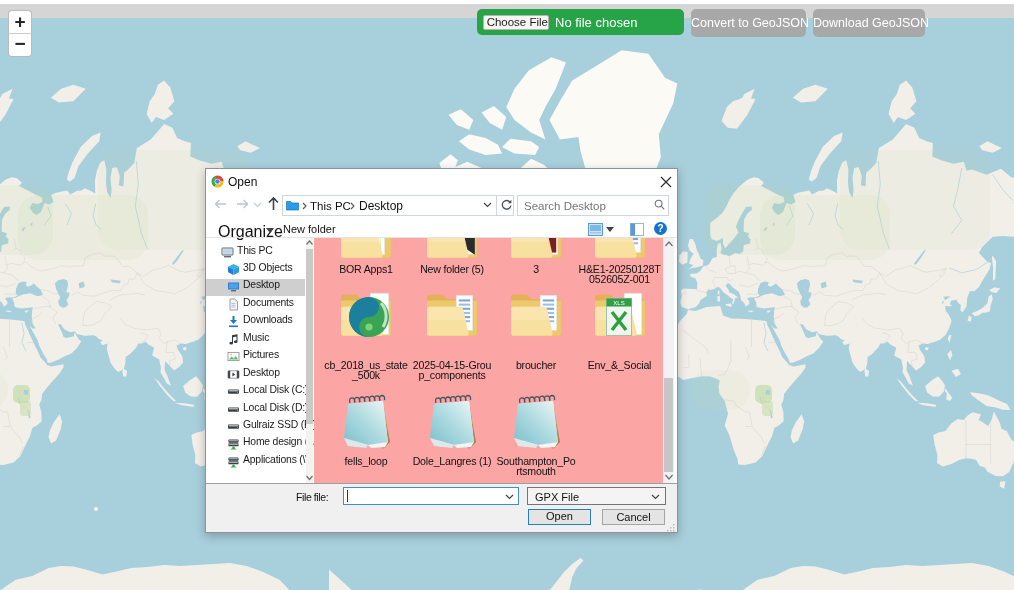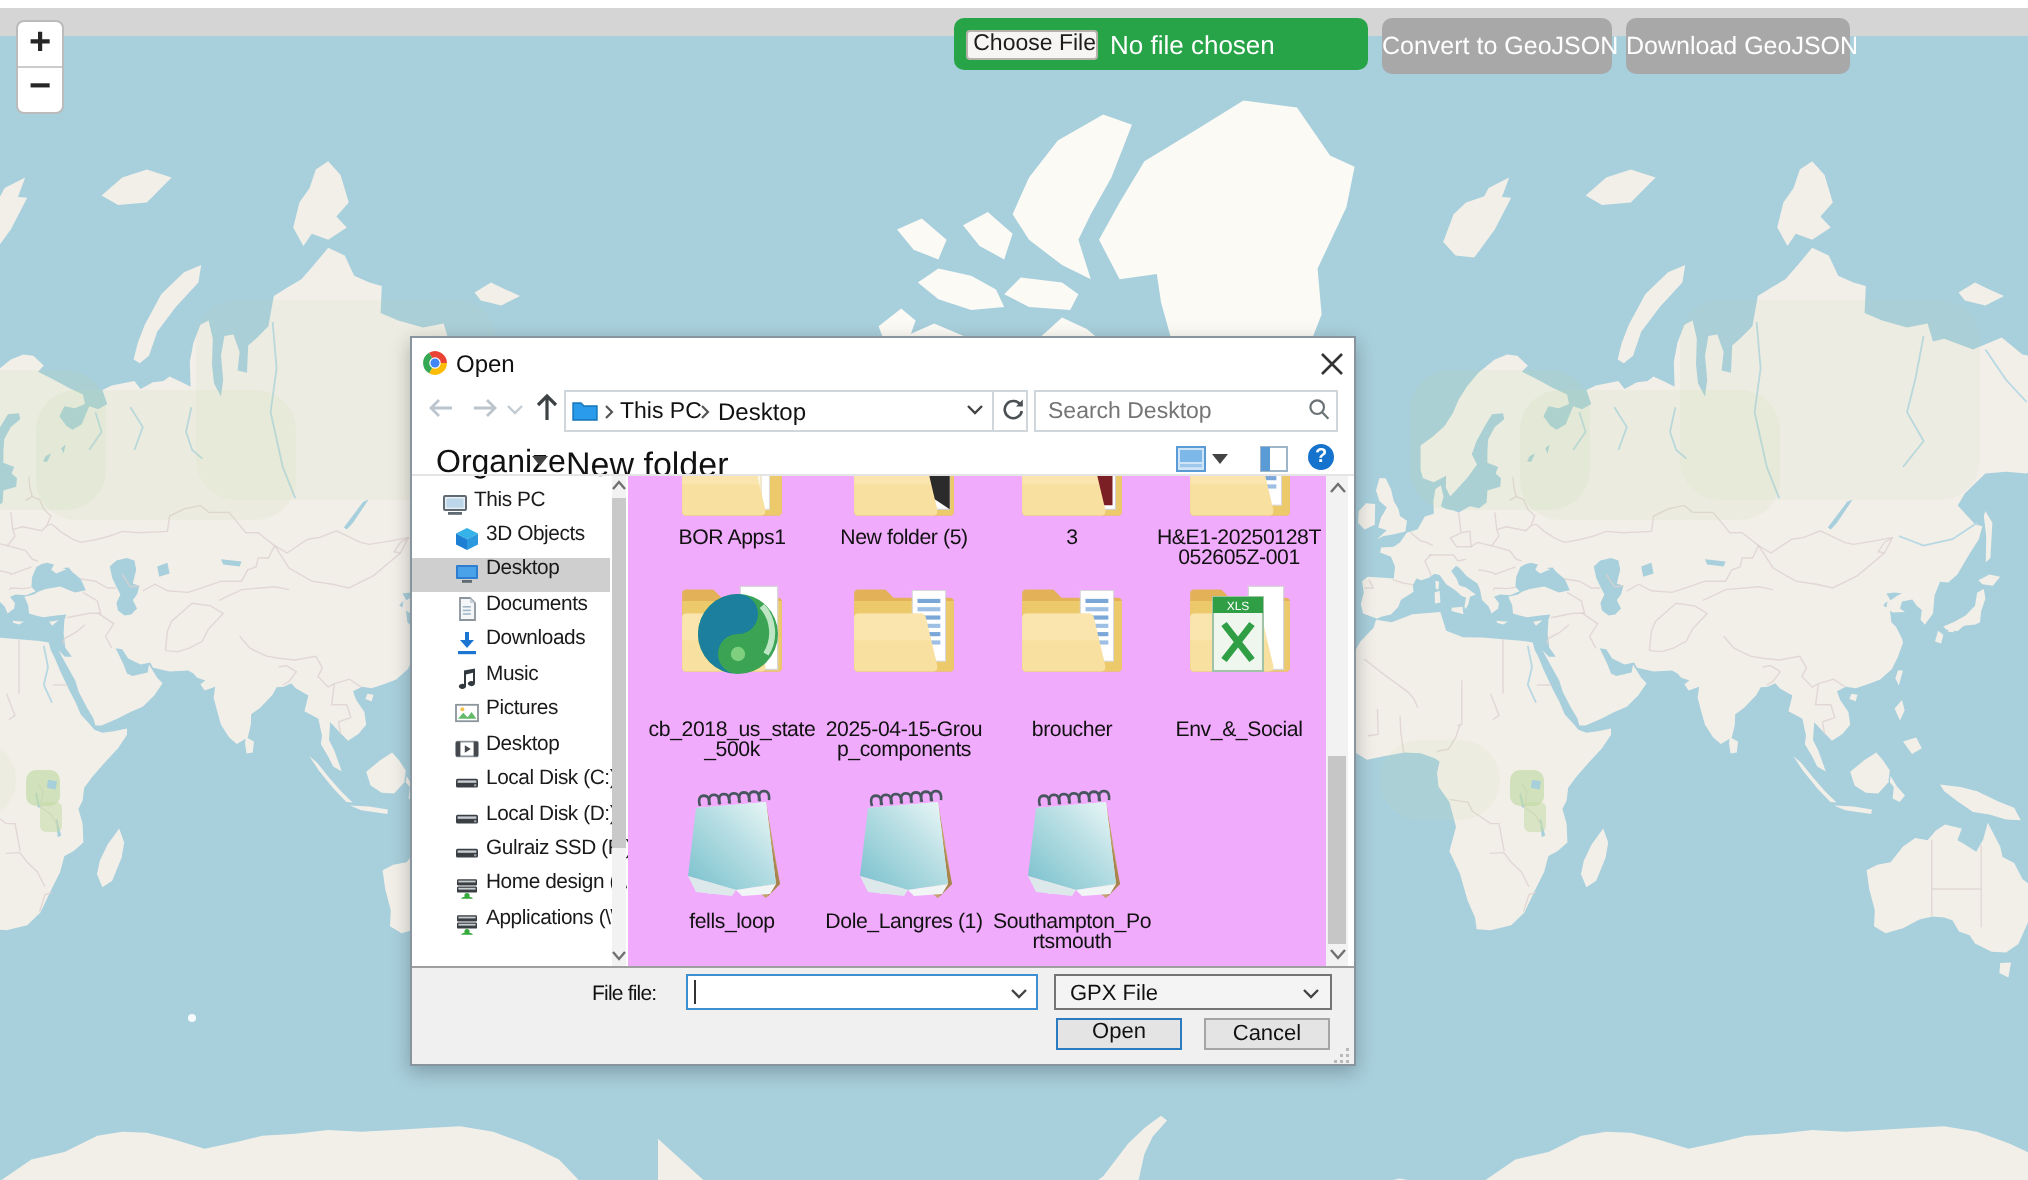--- a/index.html
+++ b/index.html
@@ -195,21 +195,21 @@
     <div class="abs" style="left:311px;top:26px;width:152px;height:21px;border:1px solid #cfd6dc;background:#fff"></div>
     <div class="abs" style="left:318px;top:31px;font-size:11.5px;color:#757575">Search Desktop</div>
     <svg class="abs" style="left:448px;top:30px" width="11" height="12" viewBox="0 0 11 12">
       <circle cx="4.6" cy="4.6" r="3.4" fill="none" stroke="#6b7276" stroke-width="1.1"></circle>
       <path d="M7.2 7.2l3 3.2" stroke="#6b7276" stroke-width="1.1"></path>
     </svg>
     <div class="abs" style="left:12px;top:54px;font-size:16px">Organize</div>
     <svg class="abs" style="left:60px;top:59px" width="8" height="5" viewBox="0 0 8 5">
       <path d="M0 0h8L4 5z" fill="#444"></path>
     </svg>
-    <div class="abs" style="left:77px;top:54px;font-size:17px">New folder</div>
+    <div class="abs" style="left:77px;top:54px;font-size:11px">New folder</div>
     <svg class="abs" style="left:382px;top:54px" width="15" height="13" viewBox="0 0 15 13">
       <rect x="0.5" y="0.5" width="14" height="12" fill="#cfe4f7" stroke="#5b9bd5"></rect>
       <rect x="2" y="2" width="11" height="6" fill="#7db8e8"></rect>
       <rect x="2" y="9" width="11" height="1.6" fill="#9dc7ec"></rect>
     </svg>
     <svg class="abs" style="left:400px;top:58px" width="8" height="5" viewBox="0 0 8 5">
       <path d="M0 0h8L4 5z" fill="#444"></path>
     </svg>
     <svg class="abs" style="left:424px;top:54px" width="14" height="13" viewBox="0 0 14 13">
       <rect x="0.5" y="0.5" width="13" height="12" fill="#fff" stroke="#9fb6c9"></rect>
@@ -304,21 +304,21 @@
       </svg></div>
     <div class="sbtext" style="left:37px;top:284.9px">Applications (\\l</div>
     <div class="abs" style="left:99.5px;top:68.5px;width:7.5px;height:245px;background:#f2f2f2"></div>
     <svg class="abs" style="left:100px;top:71px" width="7" height="6" viewBox="0 0 7 6">
       <path d="M0.5 4.5L3.5 1l3 3.5" stroke="#707070" stroke-width="1.2" fill="none"></path>
     </svg>
     <div class="abs" style="left:100px;top:80px;width:6.5px;height:175px;background:#c9c9c9"></div>
     <svg class="abs" style="left:100px;top:306px" width="7" height="6" viewBox="0 0 7 6">
       <path d="M0.5 1l3 3.5 3-3.5" stroke="#707070" stroke-width="1.2" fill="none"></path>
     </svg>
-    <div class="abs" style="left:108px;top:69px;width:355px;height:245px;overflow:hidden;background:#f0abfc">
+    <div class="abs" style="left:108px;top:69px;width:355px;height:245px;overflow:hidden;background:#fca5a5">
       <svg style="position:absolute;left:25px;top:-26px" width="54" height="50" viewBox="0 0 52 46">
 <path d="M2 5.5 Q2 3.5 4 3.5 L17 3.5 L21 7.5 L48 7.5 Q50 7.5 50 9.5 L50 41 Q50 43 48 43 L4 43 Q2 43 2 41 Z" fill="#e3b158"></path>
 <path d="M2 9 L50 9 L50 41 Q50 43 48 43 L4 43 Q2 43 2 41 Z" fill="#ecc96b"></path>
 <g>
           <rect x="28" y="4" width="16" height="36" fill="#fff" stroke="#ddd" stroke-width="0.5"></rect>
           <rect x="24" y="6" width="16" height="34" fill="#fdf6e3" stroke="#e6d9a8" stroke-width="0.5"></rect>
         </g>
 <path d="M2 41 L2 17 Q2 15 4.2 15 L34 15 Q36 15 36.5 17 L42 40 Q42.5 43 40 43 L4 43 Q2 43 2 41 Z" fill="#f8e0a0"></path>
 <path d="M2 41 L2 17 Q2 15 4.2 15 L34 15 Q36 15 36.5 17 L39 28 L2 28 Z" fill="#fae8b5" opacity="0.6"></path>
 </svg>

